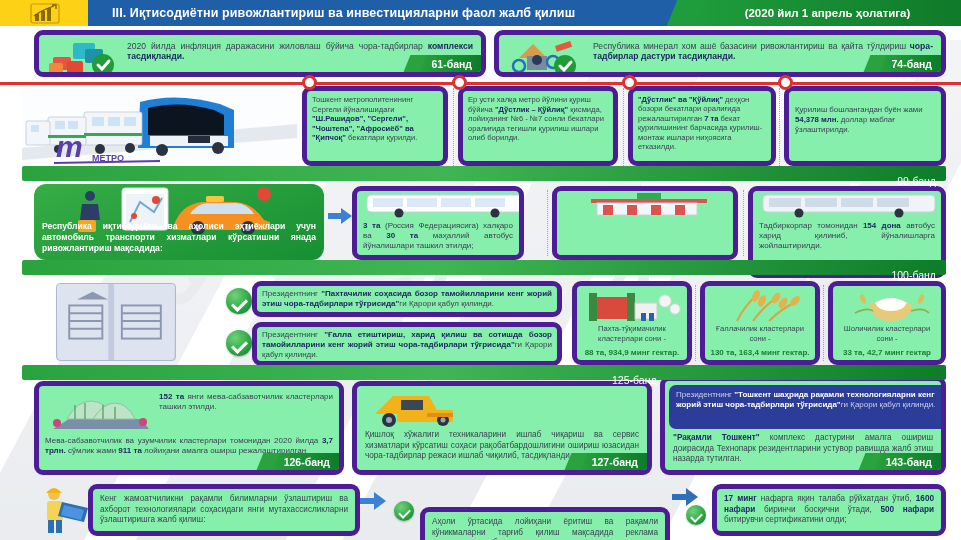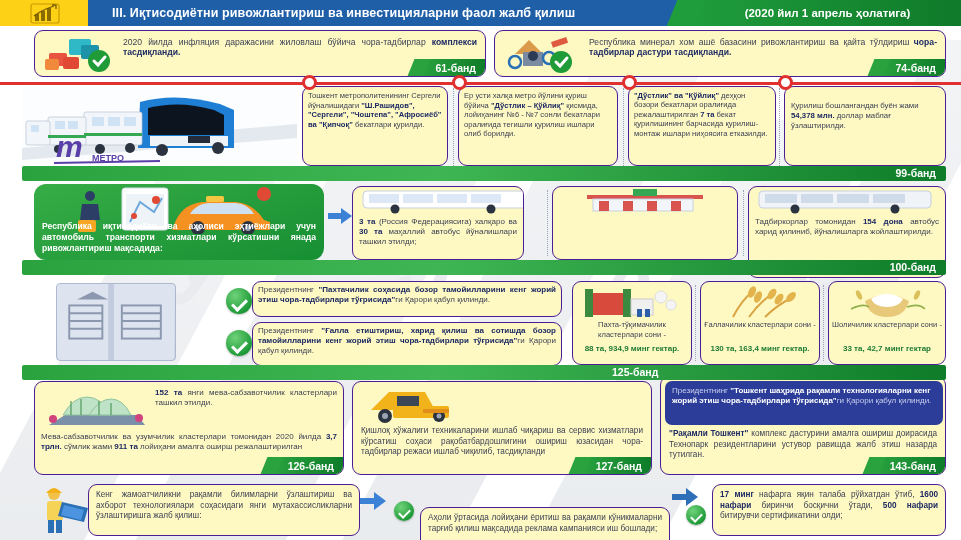--- a/index.html
+++ b/index.html
@@ -57,22 +57,22 @@
   }
   .hdr-date {
     position: absolute; left: 700px; top: 0; width: 255px; height: 26px;
     display:flex; align-items:center; justify-content:center;
     color:#fff; font-size: 11.5px; font-weight: bold; z-index:3;
   }
   .chart-icon { position:absolute; left:28px; top:2px; width:34px; height:22px; z-index:3; }
 
   
   .card {
-    position: absolute; background: #fef9c3;
-    border: 1px solid #4c1d95; border-radius: 9px;
+    position: absolute; background: #86efac;
+    border: 5px solid #4c1d95; border-radius: 9px;
     z-index: 4; overflow: hidden;
   }
   .txt { color:#3a3f52; line-height: 1.22; }
   .b { font-weight: bold; color:#1d2a63; }
 
   
   .band {
     position:absolute; height: 17px; padding: 0 9px 0 16px;
     display:flex; align-items:center; justify-content:center;
     color:#fff; font-size: 10.5px; font-weight:bold;
@@ -83,22 +83,22 @@
     content:""; position:absolute; left:-8px; top:0; width:16px; height:17px;
     background:#2aa33f; transform: skewX(-22deg);
   }
   
   .strip {
     position:absolute; height: 15px; z-index: 5;
     background: linear-gradient(90deg,#2aa33f 0%,#3fb653 45%,#0e7c29 100%);
     border-radius: 2px;
   }
   .strip .band-label{
-    position:absolute; right:10px; top:0; height:14px; display:flex; align-items:center;
-    color:#fff; font-size:10.5px; font-weight:bold;
+    position:absolute; right:10px; top:0; height:30px; display:flex; align-items:center;
+    color:#fff; font-size:10.5px; font-weight:normal;
   }
 
   
   .check {
     position:absolute; width:26px; height:26px; border-radius:50%;
     background: radial-gradient(circle at 35% 30%, #6fd27a, #1f9b38 70%, #137a28);
     box-shadow: 0 1px 2px rgba(0,0,0,.25); z-index: 8;
   }
   .check::after{
     content:""; position:absolute; left:6px; top:11px; width:12px; height:6px;

